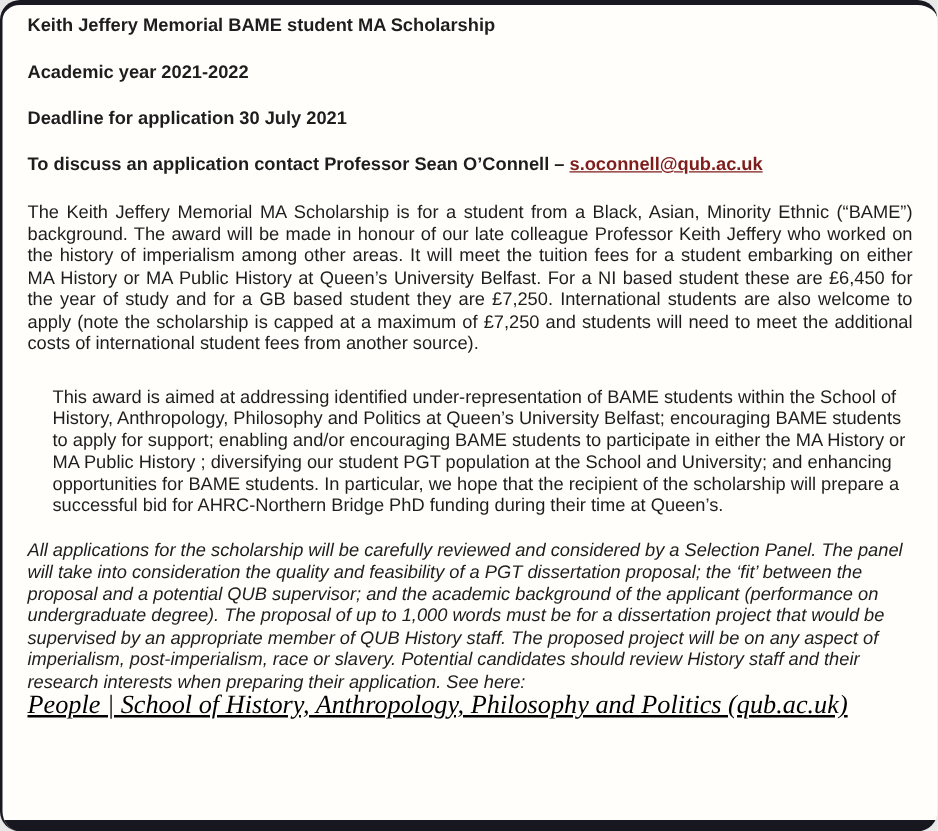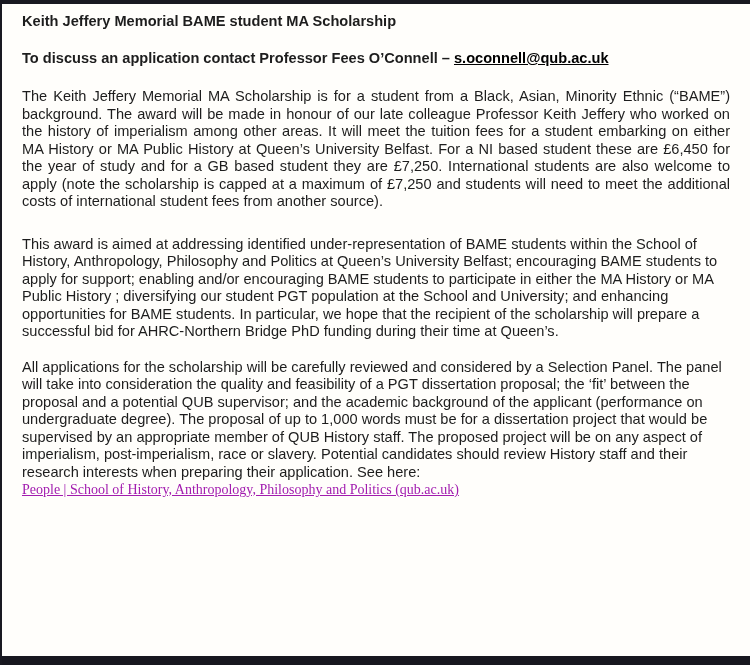--- a/index.html
+++ b/index.html
@@ -11,79 +11,84 @@
     position: relative;
     width: 750px;
     height: 665px;
     box-sizing: border-box;
     background: #fffefb;
     border-top: 4px solid #191921;
     border-left: 2px solid #191921;
     overflow: hidden;
     font-family: "Liberation Sans", sans-serif;
     color: #1d1d1d;
+    border-radius: 16px;
   }
   .content {
     padding: 9px 20px 0 20px;
   }
   .hline {
     font-size: 14.6px;
     font-weight: bold;
     line-height: 17px;
     margin: 0 0 20px 0;
     white-space: nowrap;
   }
   .hline.contact { margin-bottom: 0; }
   a.email-link {
-    color: #000000;
+    color: #7f1d1d;
     font-weight: bold;
     text-decoration: underline;
   }
   .para {
     font-size: 14.6px;
     line-height: 17.5px;
     margin: 0;
   }
   .para-1 {
     margin-top: 21px;
     text-align: justify;
   }
   .para-2 {
     margin-top: 25px;
     text-align: left;
+    margin-left: 20px;
   }
   .para-3 {
     margin-top: 18px;
     text-align: left;
+    font-style: italic;
   }
   a.people-link {
     display: inline-block;
     font-family: "Liberation Serif", serif;
-    font-size: 14px;
+    font-size: 21px;
     line-height: 17.5px;
-    color: #a21caf;
+    color: #000000;
     text-decoration: underline;
   }
   .bottom-bar {
     position: absolute;
     left: 0;
     right: 0;
     bottom: 0;
     height: 9px;
     background: #17171f;
   }
 </style>
 </head>
 <body>
 
 <div class="page">
   <div class="content">
 
     <p class="hline">Keith Jeffery Memorial BAME student MA Scholarship</p>
-    <p class="hline contact"><span>To discuss an application contact Professor Fees O’Connell – </span><a href="#" class="email-link">s.oconnell@qub.ac.uk</a></p>
+    <p class="hline">Academic year 2021-2022</p>
+    <p class="hline">Deadline for application 30 July 2021</p>
+    <p class="hline contact"><span>To discuss an application contact Professor Sean O’Connell – </span><a href="#" class="email-link">s.oconnell@qub.ac.uk</a></p>
 
     <p class="para para-1">The Keith Jeffery Memorial MA Scholarship is for a student from a Black, Asian, Minority Ethnic (“BAME”) background. The award will be made in honour of our late colleague Professor Keith Jeffery who worked on the history of imperialism among other areas. It will meet the tuition fees for a student embarking on either MA History or MA Public History at Queen’s University Belfast. For a NI based student these are £6,450 for the year of study and for a GB based student they are £7,250. International students are also welcome to apply (note the scholarship is capped at a maximum of £7,250 and students will need to meet the additional costs of international student fees from another source).</p>
 
     <p class="para para-2">This award is aimed at addressing identified under-representation of BAME students within the School of History, Anthropology, Philosophy and Politics at Queen’s University Belfast; encouraging BAME students to apply for support; enabling and/or encouraging BAME students to participate in either the MA History or MA Public History ; diversifying our student PGT population at the School and University; and enhancing opportunities for BAME students. In particular, we hope that the recipient of the scholarship will prepare a successful bid for AHRC-Northern Bridge PhD funding during their time at Queen’s.</p>
 
     <p class="para para-3"><span>All applications for the scholarship will be carefully reviewed and considered by a Selection Panel. The panel will take into consideration the quality and feasibility of a PGT dissertation proposal; the ‘fit’ between the proposal and a potential QUB supervisor; and the academic background of the applicant (performance on undergraduate degree). The proposal of up to 1,000 words must be for a dissertation project that would be supervised by an appropriate member of QUB History staff. The proposed project will be on any aspect of imperialism, post-imperialism, race or slavery. Potential candidates should review History staff and their research interests when preparing their application. See here:</span><br>
       <a href="#" class="people-link">People | School of History, Anthropology, Philosophy and Politics (qub.ac.uk)</a>
     </p>
 
   </div>

